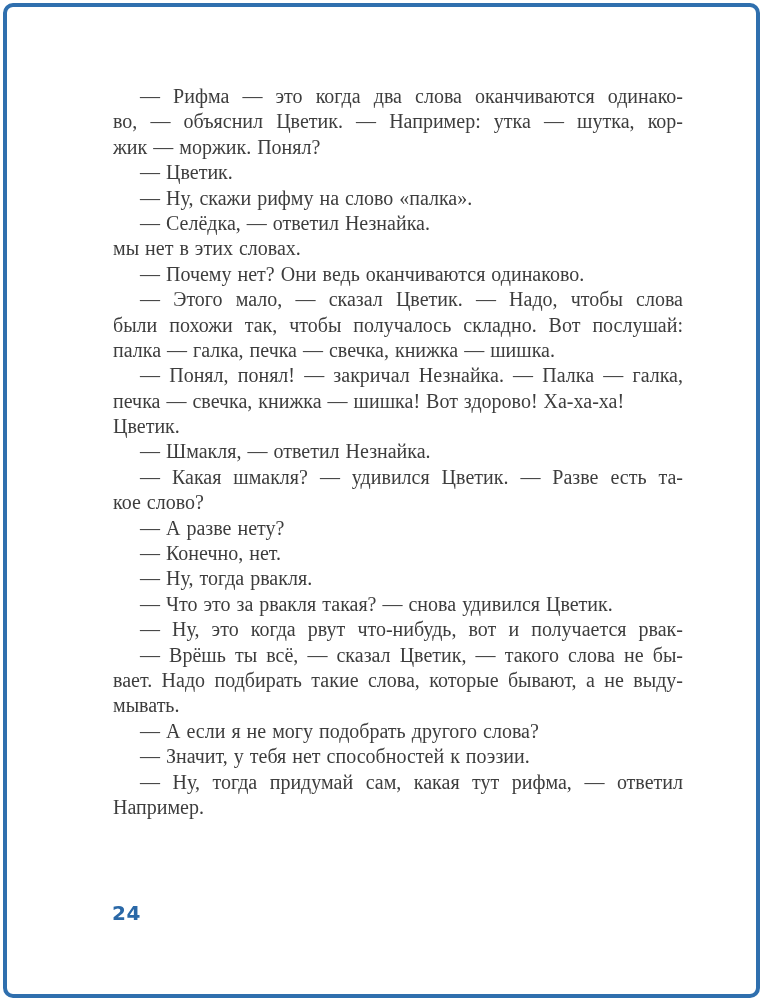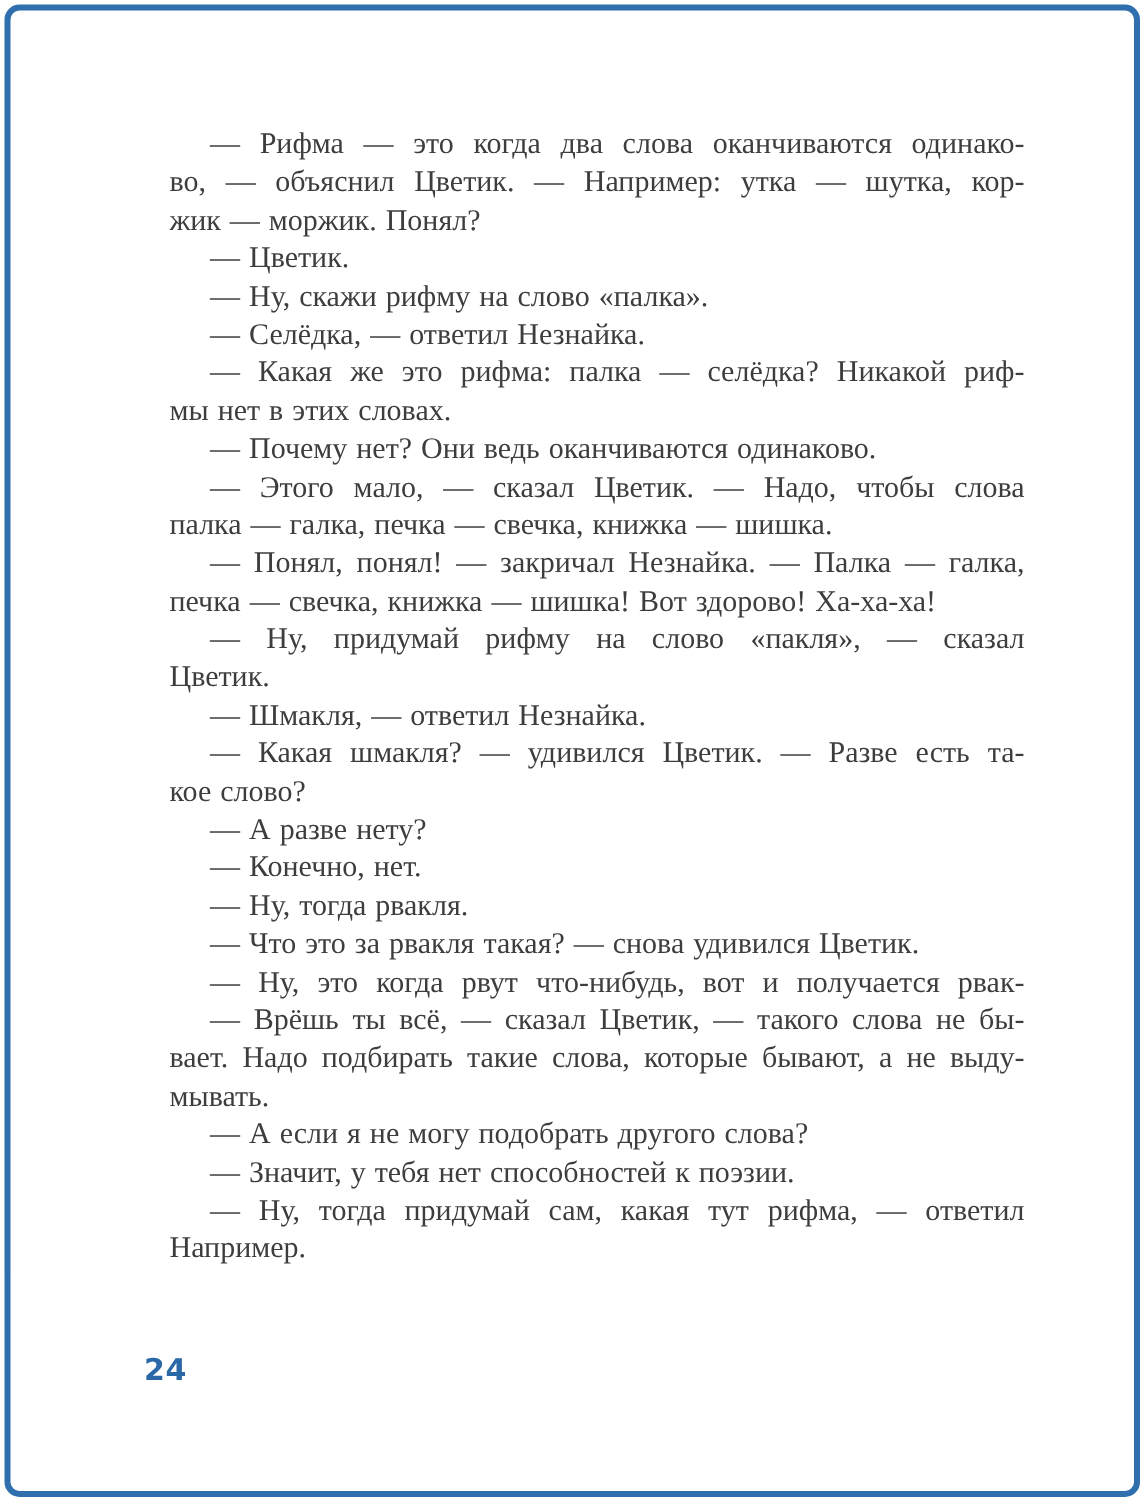--- a/index.html
+++ b/index.html
@@ -47,21 +47,21 @@
   }
   .line.first {
     text-indent: 27px;
   }
   .line.last {
     text-align: center;
     text-align-last: left;
   }
   .page-number {
     position: absolute;
-    left: 96px;
+    left: 112px;
     top: 901px;
     font-family: "DejaVu Sans", sans-serif;
     font-weight: bold;
     font-size: 20px;
     color: #2a68a7;
     letter-spacing: 0.5px;
   }
 </style>
 </head>
 <body>
@@ -77,36 +77,35 @@
       <div class="par">
         <div class="line first last">— Цветик.</div>
       </div>
       <div class="par">
         <div class="line first last">— Ну, скажи рифму на слово «палка».</div>
       </div>
       <div class="par">
         <div class="line first last">— Селёдка, — ответил Незнайка.</div>
       </div>
       <div class="par">
-        <div class="line first">— Какая же это рифма: палка — селёдка? Никакой риф-</div>
         <div class="line last">мы нет в этих словах.</div>
       </div>
       <div class="par">
         <div class="line first last">— Почему нет? Они ведь оканчиваются одинаково.</div>
       </div>
       <div class="par">
         <div class="line first">— Этого мало, — сказал Цветик. — Надо, чтобы слова</div>
+        <div class="line">были похожи так, чтобы получалось складно. Вот послушай:</div>
         <div class="line last">палка — галка, печка — свечка, книжка — шишка.</div>
       </div>
       <div class="par">
         <div class="line first">— Понял, понял! — закричал Незнайка. — Палка — галка,</div>
         <div class="line last">печка — свечка, книжка — шишка! Вот здорово! Ха-ха-ха!</div>
       </div>
       <div class="par">
-        <div class="line first">— Ну, придумай рифму на слово «пакля», — сказал</div>
         <div class="line last">Цветик.</div>
       </div>
       <div class="par">
         <div class="line first last">— Шмакля, — ответил Незнайка.</div>
       </div>
       <div class="par">
         <div class="line first">— Какая шмакля? — удивился Цветик. — Разве есть та-</div>
         <div class="line last">кое слово?</div>
       </div>
       <div class="par">

